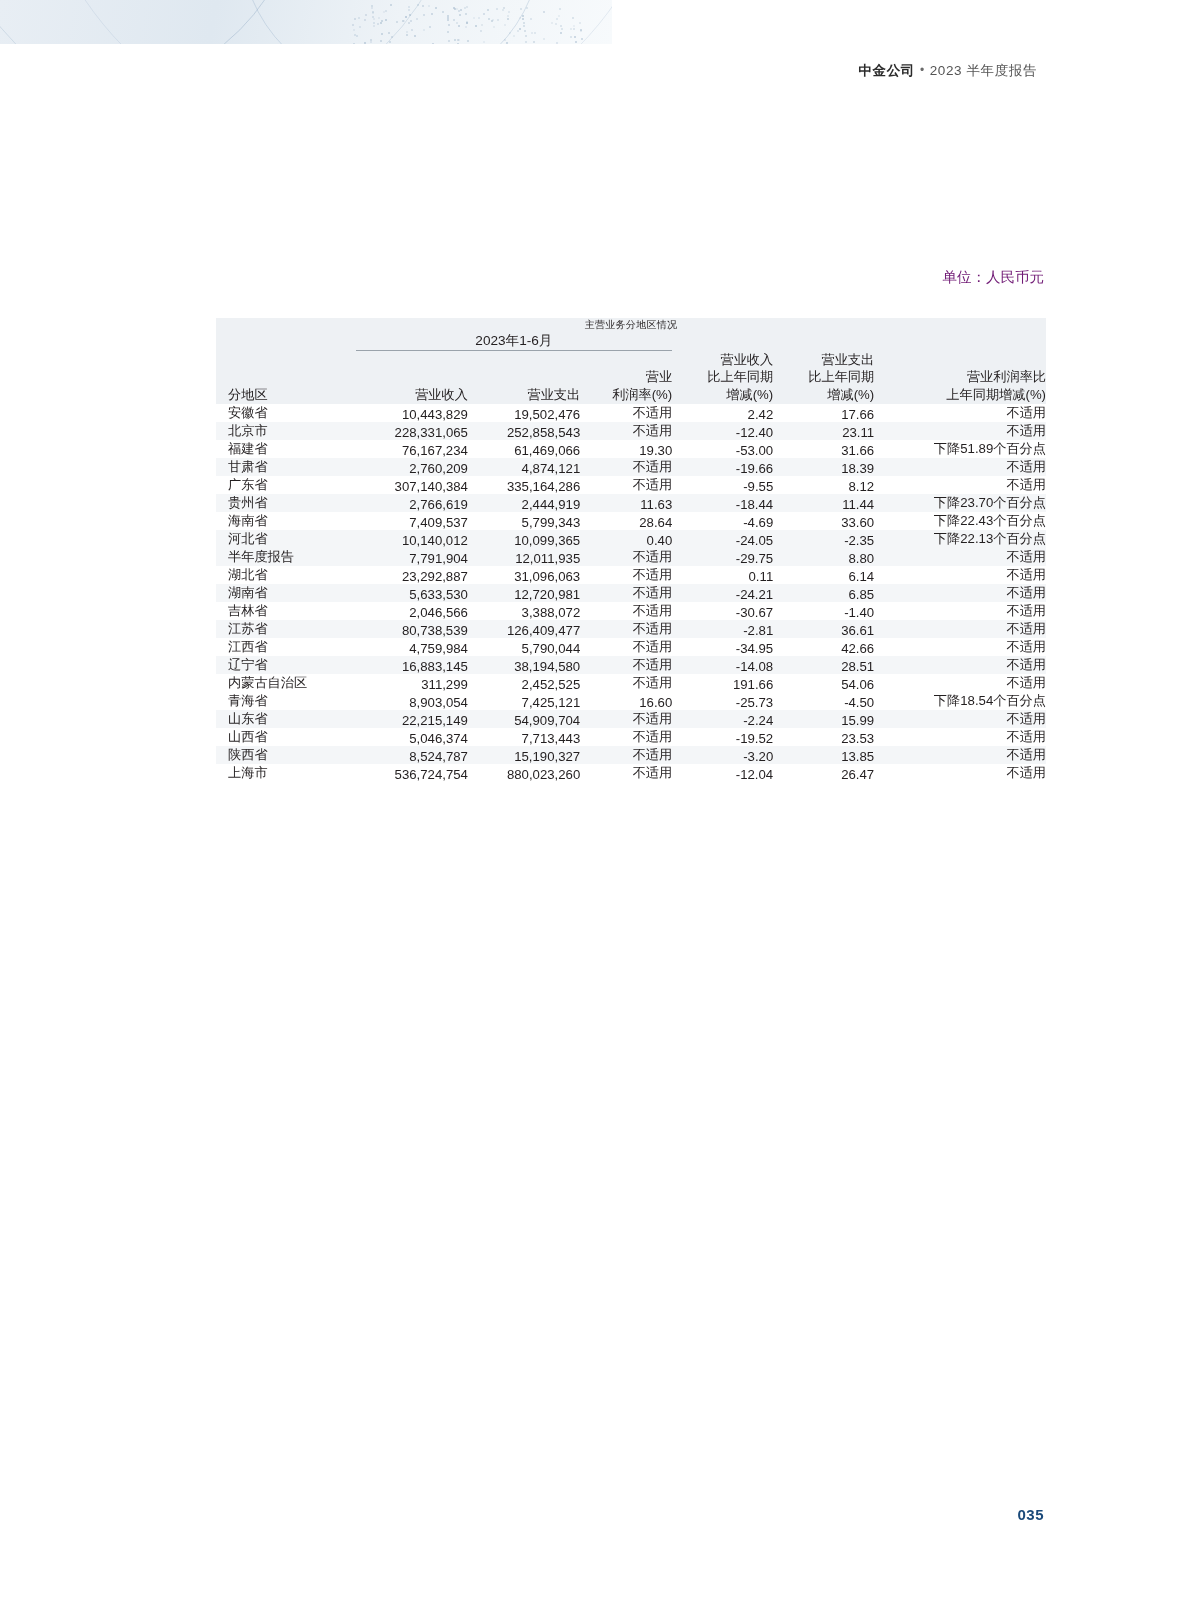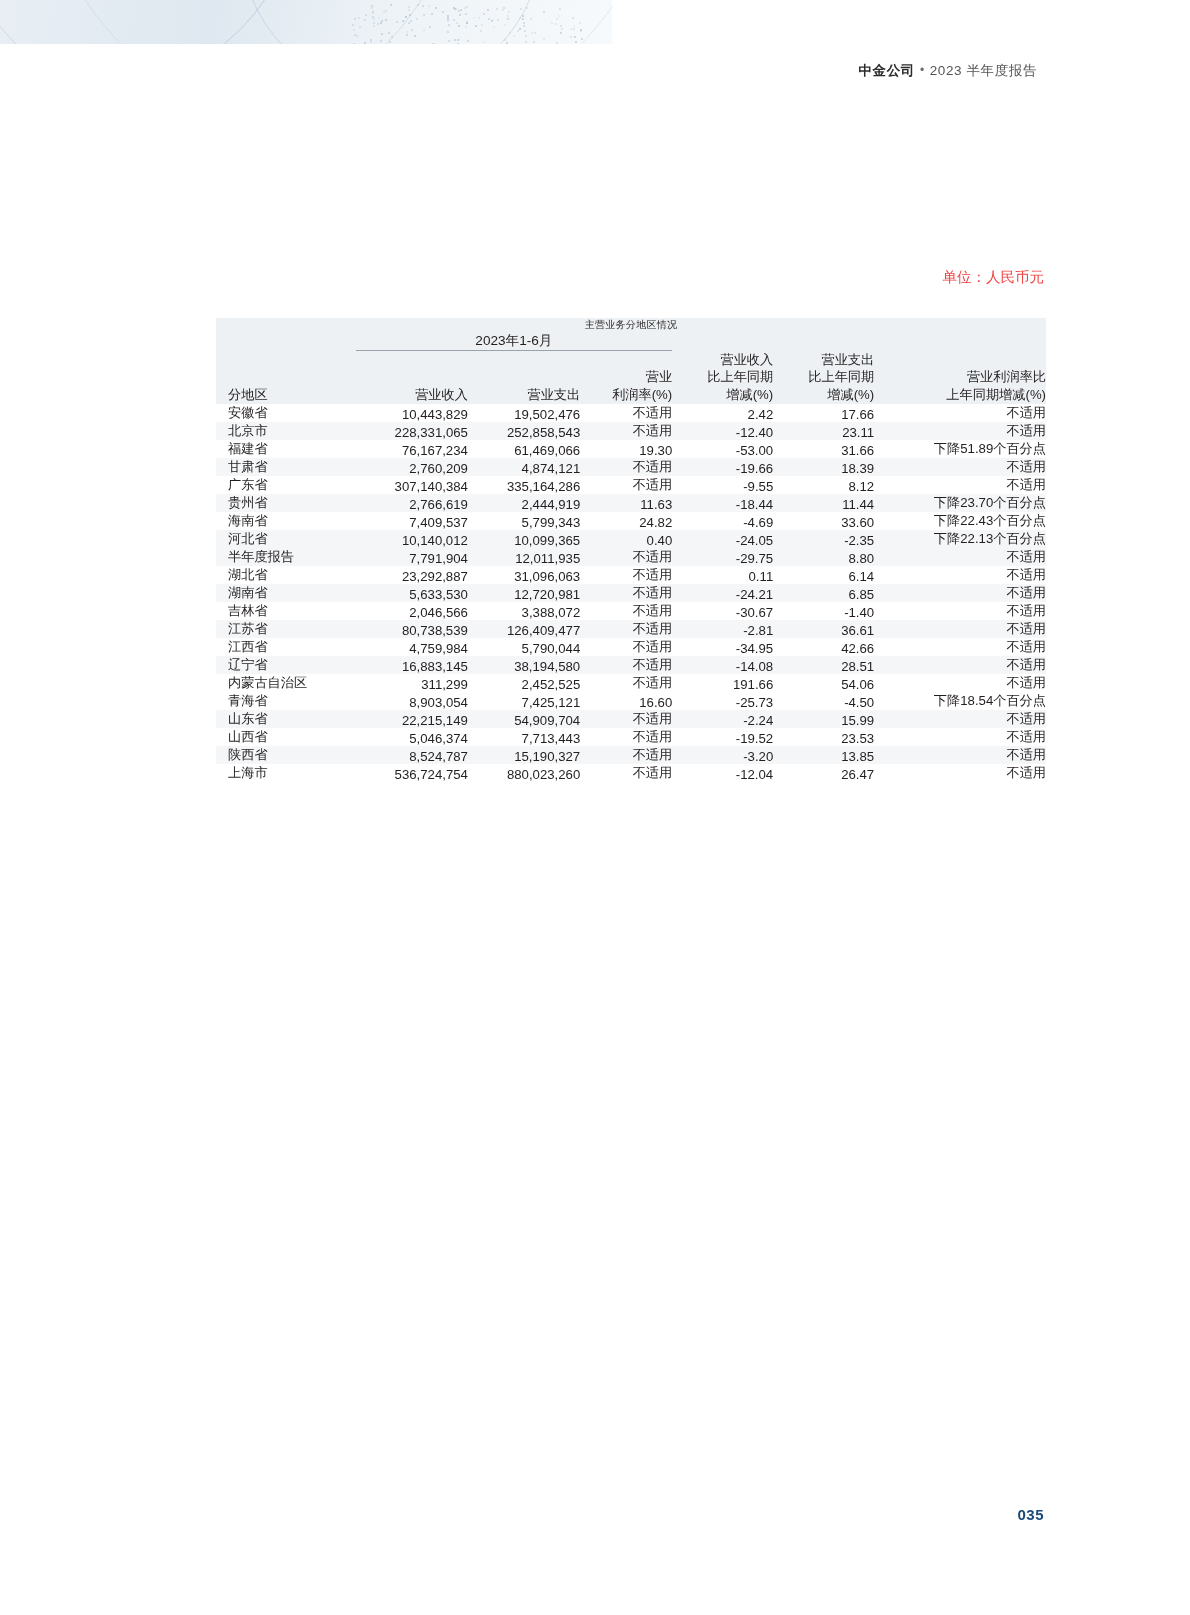--- a/index.html
+++ b/index.html
@@ -69,21 +69,21 @@
   }
   .run-head .hd-left { font-weight: bold; color: #2b2b2b; }
   .run-head .hd-right { color: #555; }
 
   
   .unit-line {
     position: absolute;
     right: 146px;
     top: 268px;
     font-size: 14.5px;
-    color: #ef4444;
+    color: #701a75;
     white-space: nowrap;
   }
 
   
   .table-wrap {
     position: absolute;
     left: 216px;
     top: 318px;
     width: 830px;
   }
@@ -422,21 +422,21 @@
           <td>2,444,919</td>
           <td>11.63</td>
           <td>-18.44</td>
           <td>11.44</td>
           <td>下降23.70个百分点</td>
         </tr>
         <tr class="plain">
           <td class="region">海南省</td>
           <td>7,409,537</td>
           <td>5,799,343</td>
-          <td>24.82</td>
+          <td>28.64</td>
           <td>-4.69</td>
           <td>33.60</td>
           <td>下降22.43个百分点</td>
         </tr>
         <tr class="alt">
           <td class="region">河北省</td>
           <td>10,140,012</td>
           <td>10,099,365</td>
           <td>0.40</td>
           <td>-24.05</td>

